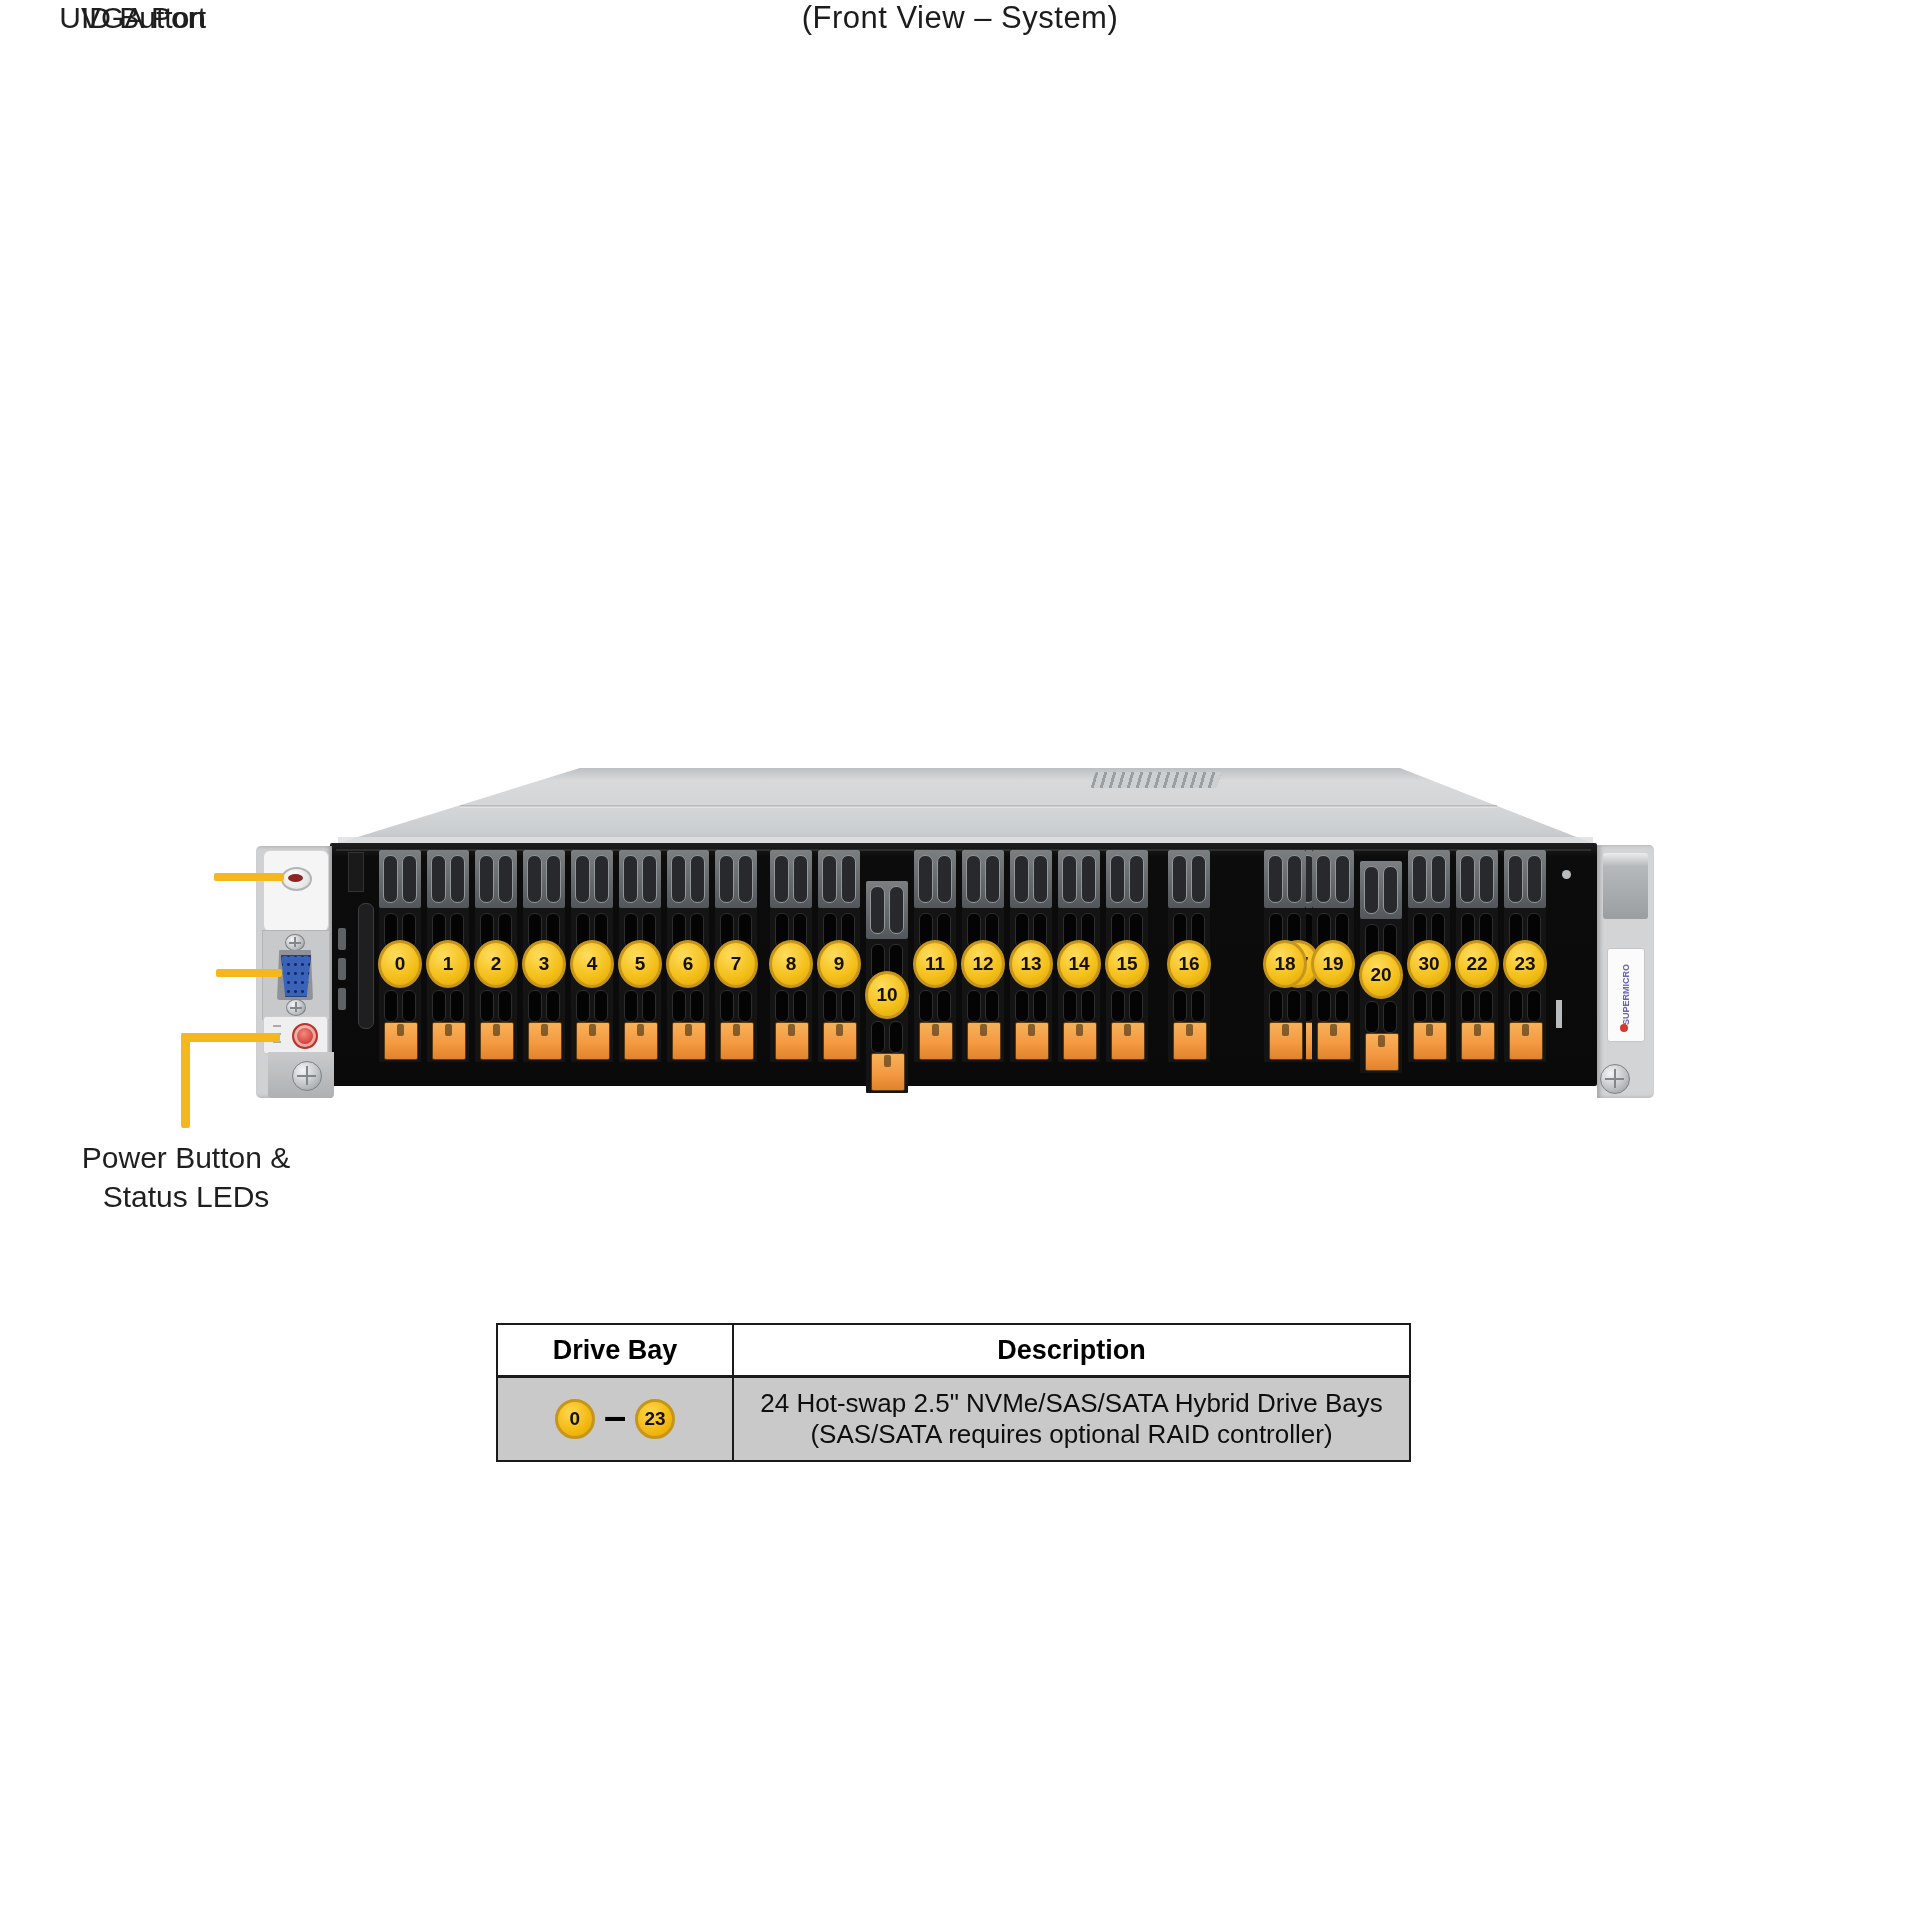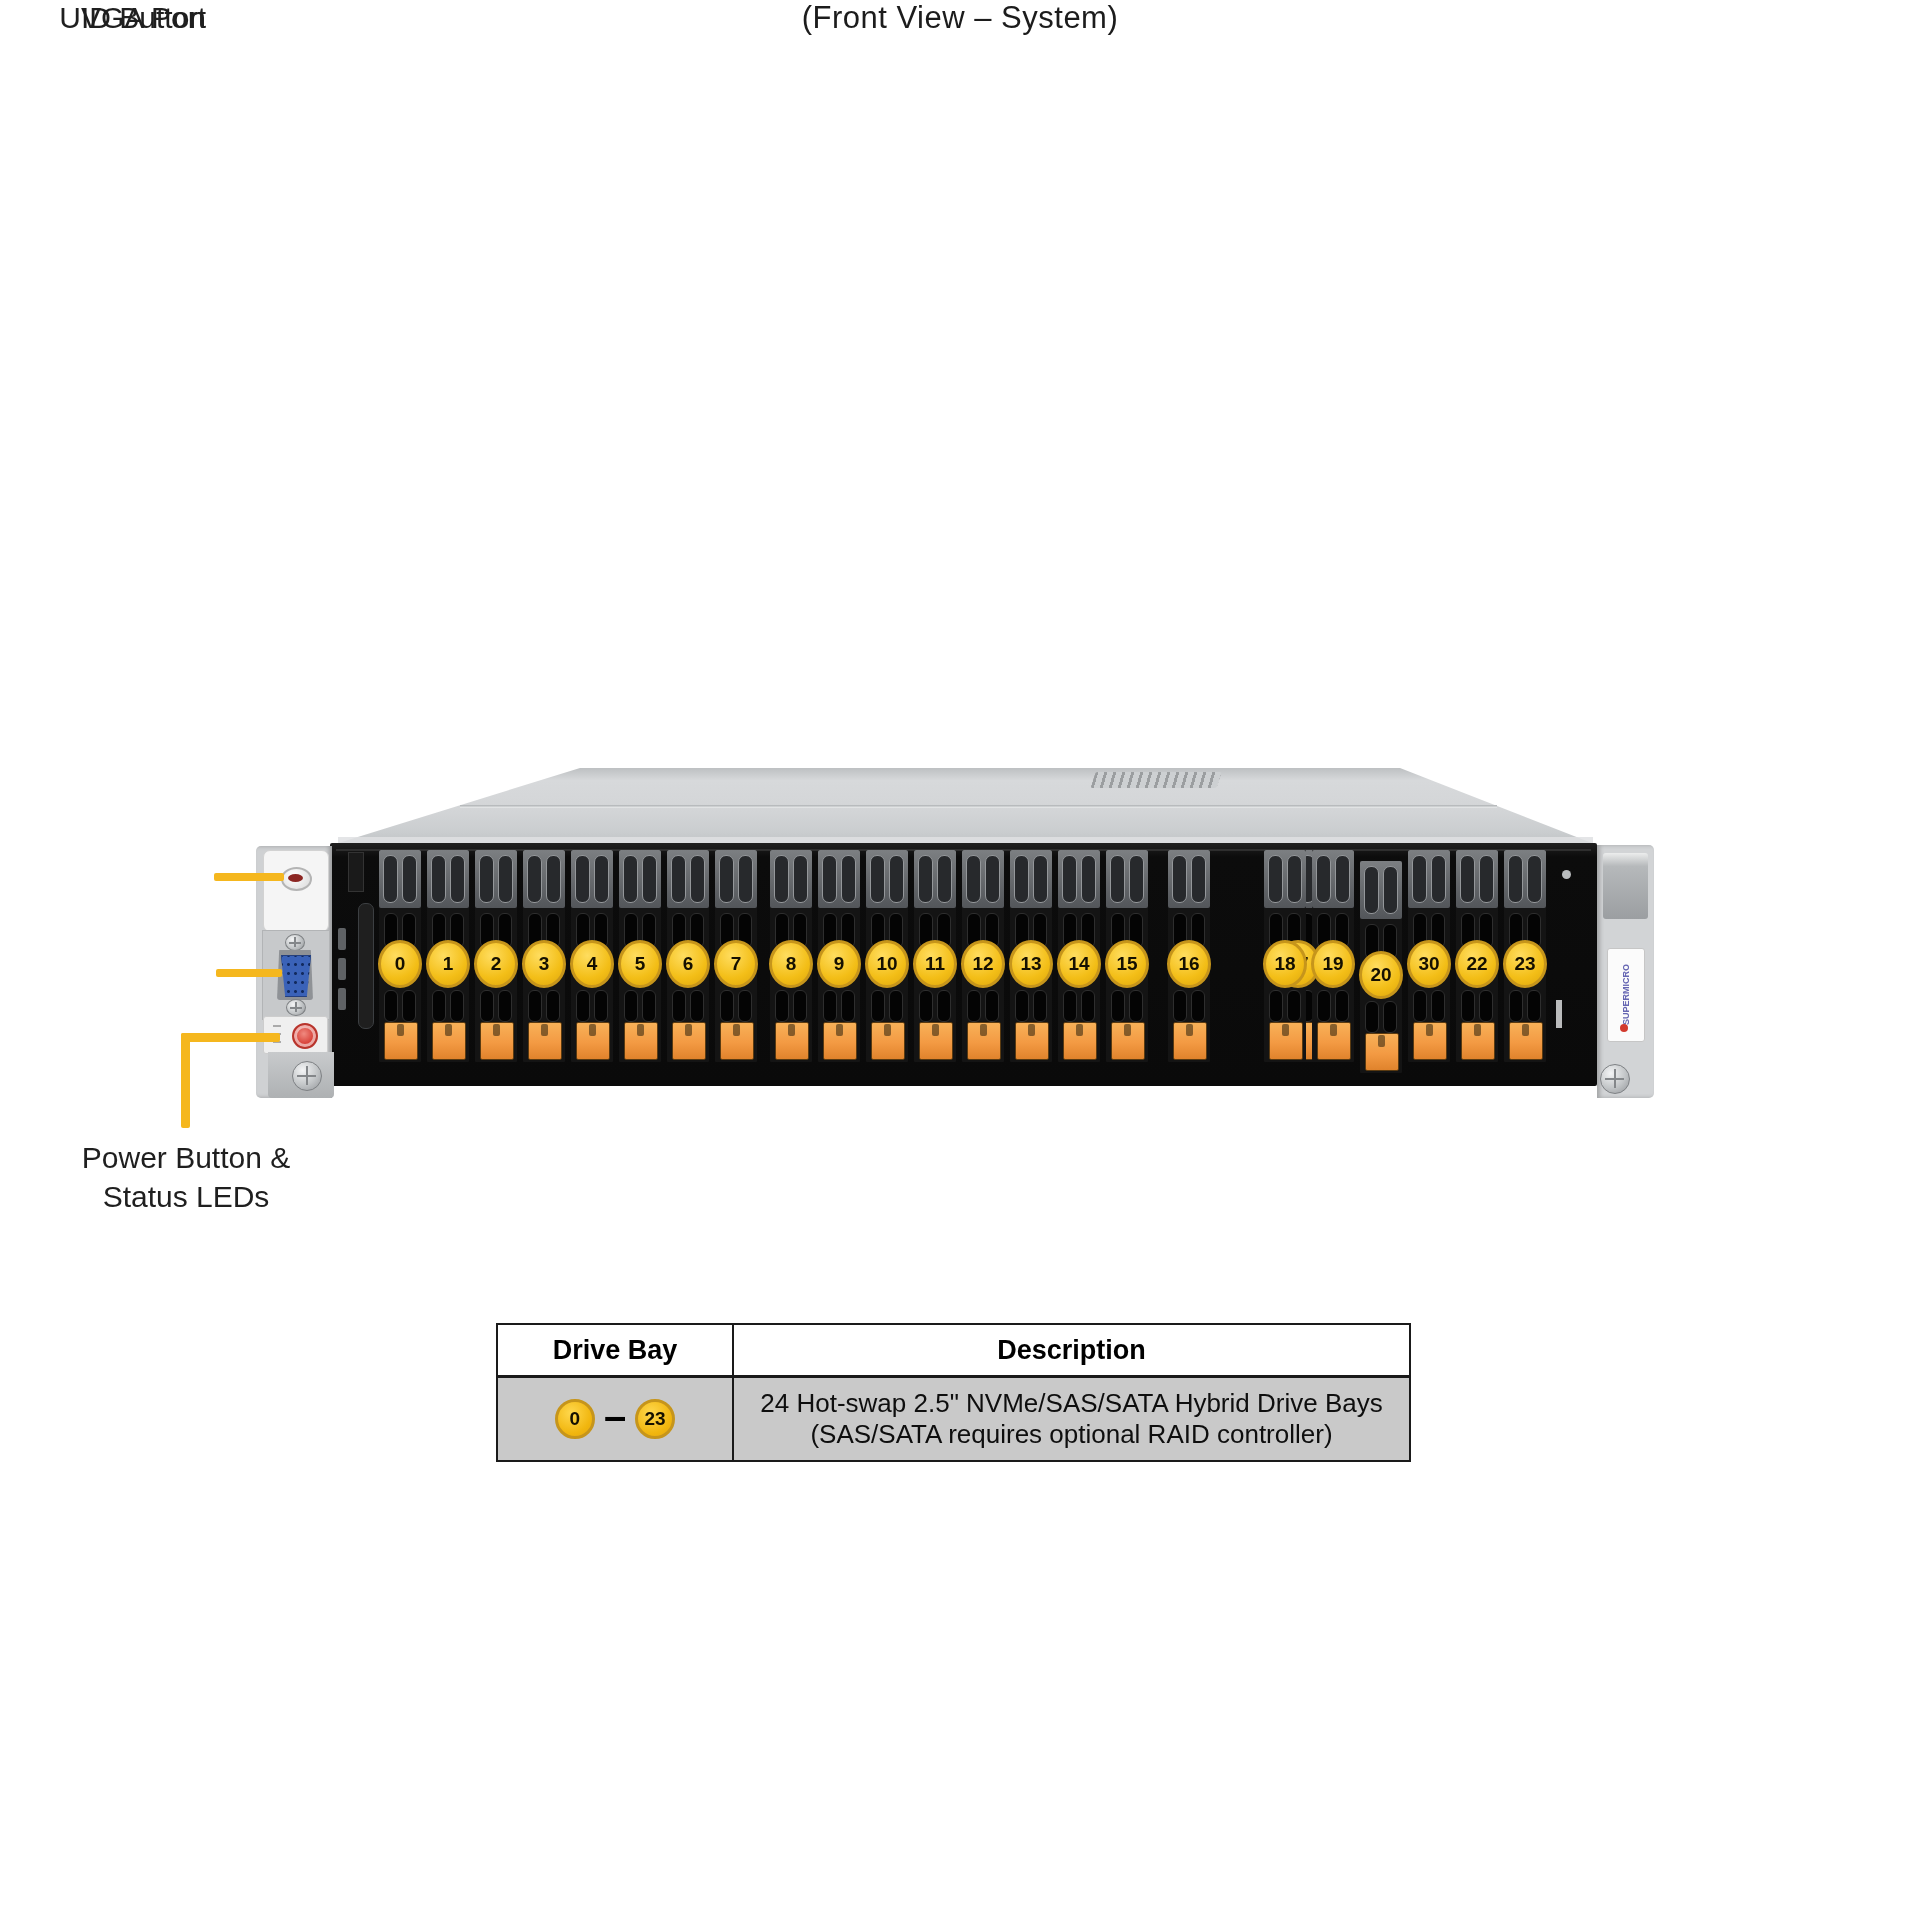--- a/index.html
+++ b/index.html
@@ -347,21 +347,21 @@
           <span>9</span>
         </div>
         <div class="pills pB">
           <i></i>
           <i></i>
         </div>
         <div class="latch">
           <span class="notch"></span>
         </div>
       </div>
-      <div class="tray" style="left: 866px;">
+      <div class="tray" style="left: 866px; margin-top: 31px;">
         <div class="vent">
           <span class="slot s1"></span>
           <span class="slot s2"></span>
         </div>
         <div class="pills pA">
           <i></i>
           <i></i>
         </div>
         <div class="baycircle">
           <span>10</span>

